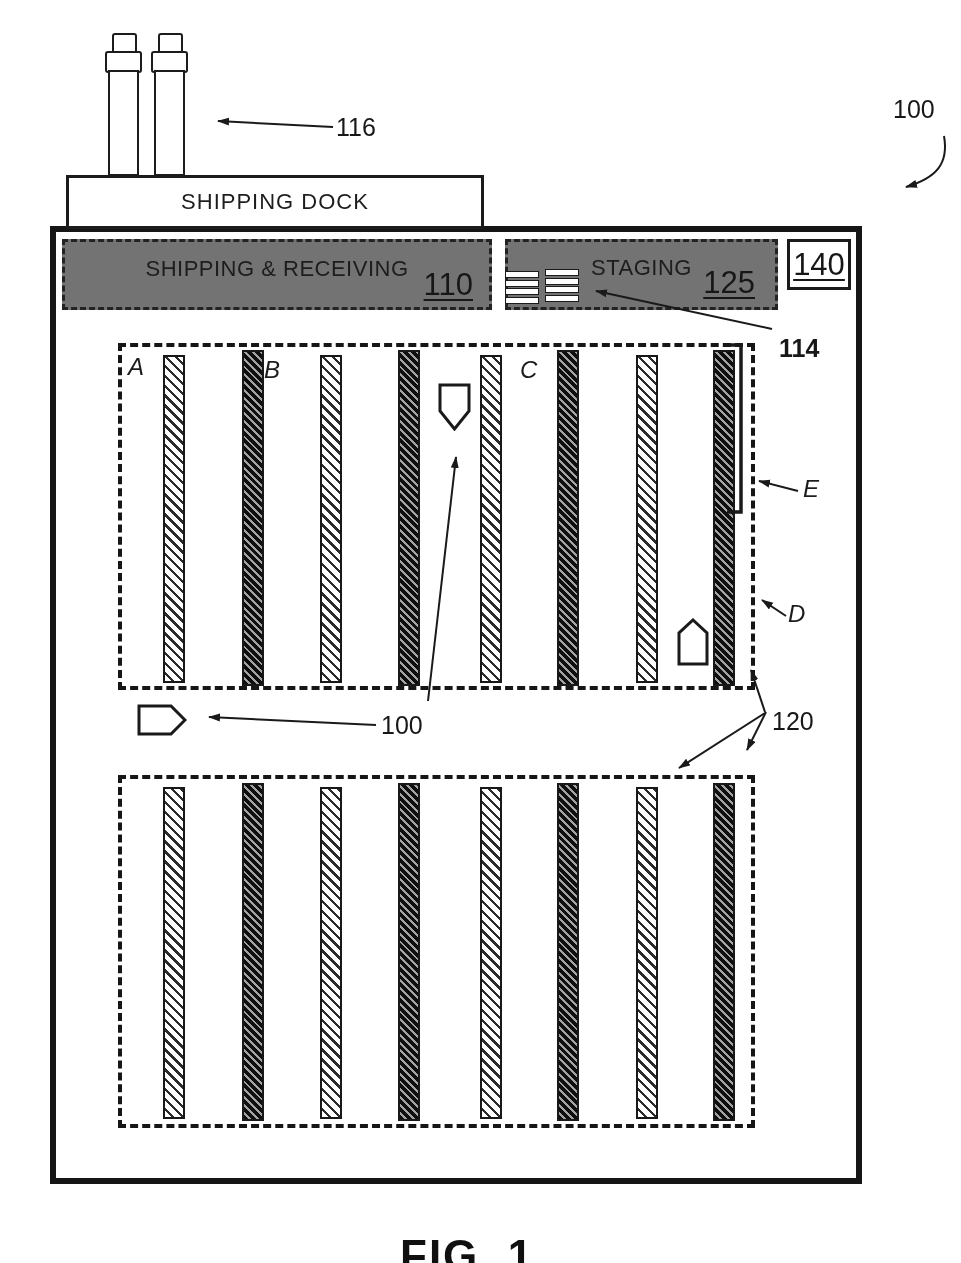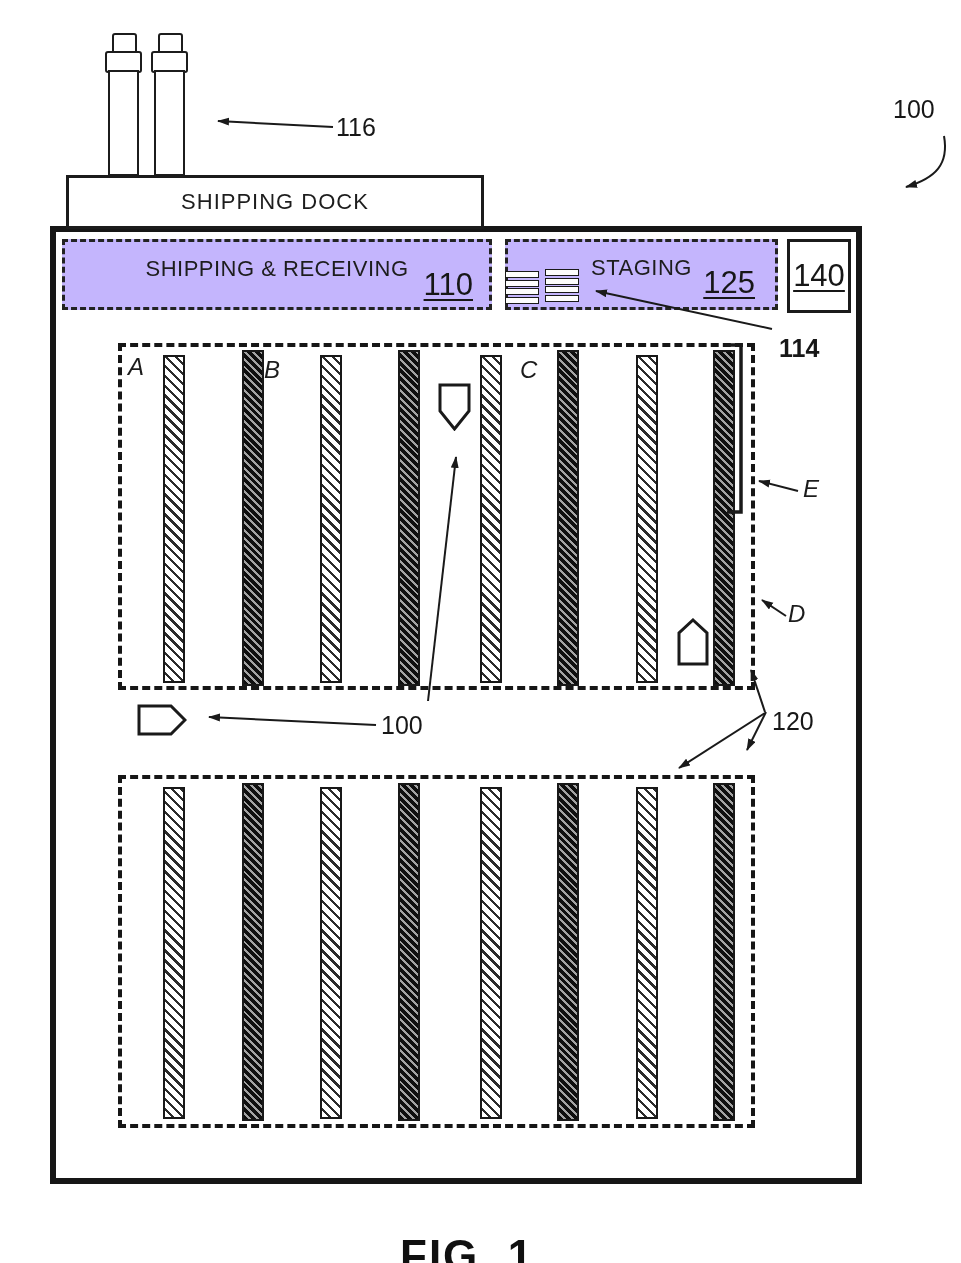--- a/index.html
+++ b/index.html
@@ -3,29 +3,29 @@
 <meta charset="utf-8">
 <style>
   html,body{margin:0;padding:0;background:#fff;}
   .page{position:relative;width:961px;height:1263px;background:#ffffff;overflow:hidden;
         font-family:"Liberation Sans",sans-serif;color:#1d1d1d;}
   .abs{position:absolute;}
   
   .building{left:50px;top:226px;width:812px;height:958px;border:6px solid #161616;box-sizing:border-box;background:#fff;}
   .dock{left:66px;top:175px;width:418px;height:54px;border:3px solid #1b1b1b;box-sizing:border-box;background:#fff;
         display:flex;align-items:center;justify-content:center;font-size:22px;letter-spacing:1px;z-index:2;}
-  .dashbox{border:3px dashed #232323;box-sizing:border-box;background:#c4b5fd;}
+  .dashbox{border:3px dashed #232323;box-sizing:border-box;background:#737373;}
   .ship{left:62px;top:239px;width:430px;height:71px;z-index:3;}
   .stag{left:505px;top:239px;width:273px;height:71px;z-index:3;}
   .boxtitle{position:absolute;top:14px;left:0;right:0;text-align:center;font-size:22px;letter-spacing:0.5px;}
   .stag .boxtitle{top:13px;}
   .refnum{font-size:31px;color:#171717;}
   .u{text-decoration:underline;text-underline-offset:4px;text-decoration-thickness:2px;}
   .corner-ref{position:absolute;}
-  .room140{left:787px;top:239px;width:64px;height:74px;border:3px solid #1b1b1b;box-sizing:border-box;background:#fff;
+  .room140{left:787px;top:239px;width:64px;height:51px;border:3px solid #1b1b1b;box-sizing:border-box;background:#fff;
            display:flex;align-items:center;justify-content:center;z-index:3;}
   
   .area{border:4px dashed #161616;box-sizing:border-box;background:transparent;z-index:2;}
   .area1{left:118px;top:343px;width:637px;height:347px;}
   .area2{left:118px;top:775px;width:637px;height:353px;}
   .bar{position:absolute;width:22px;border:2px solid #181818;box-sizing:border-box;}
   .bar.light{background:repeating-linear-gradient(45deg,#ffffff 0 4.5px,#2b2b2b 4.5px 7px);}
   .bar.dark{background:repeating-linear-gradient(45deg,#0f0f0f 0 3.5px,#a3a3a3 3.5px 5.5px);}
   .a1 .bar.light{top:8px;height:328px;}
   .a1 .bar.dark{top:3px;height:336px;}

